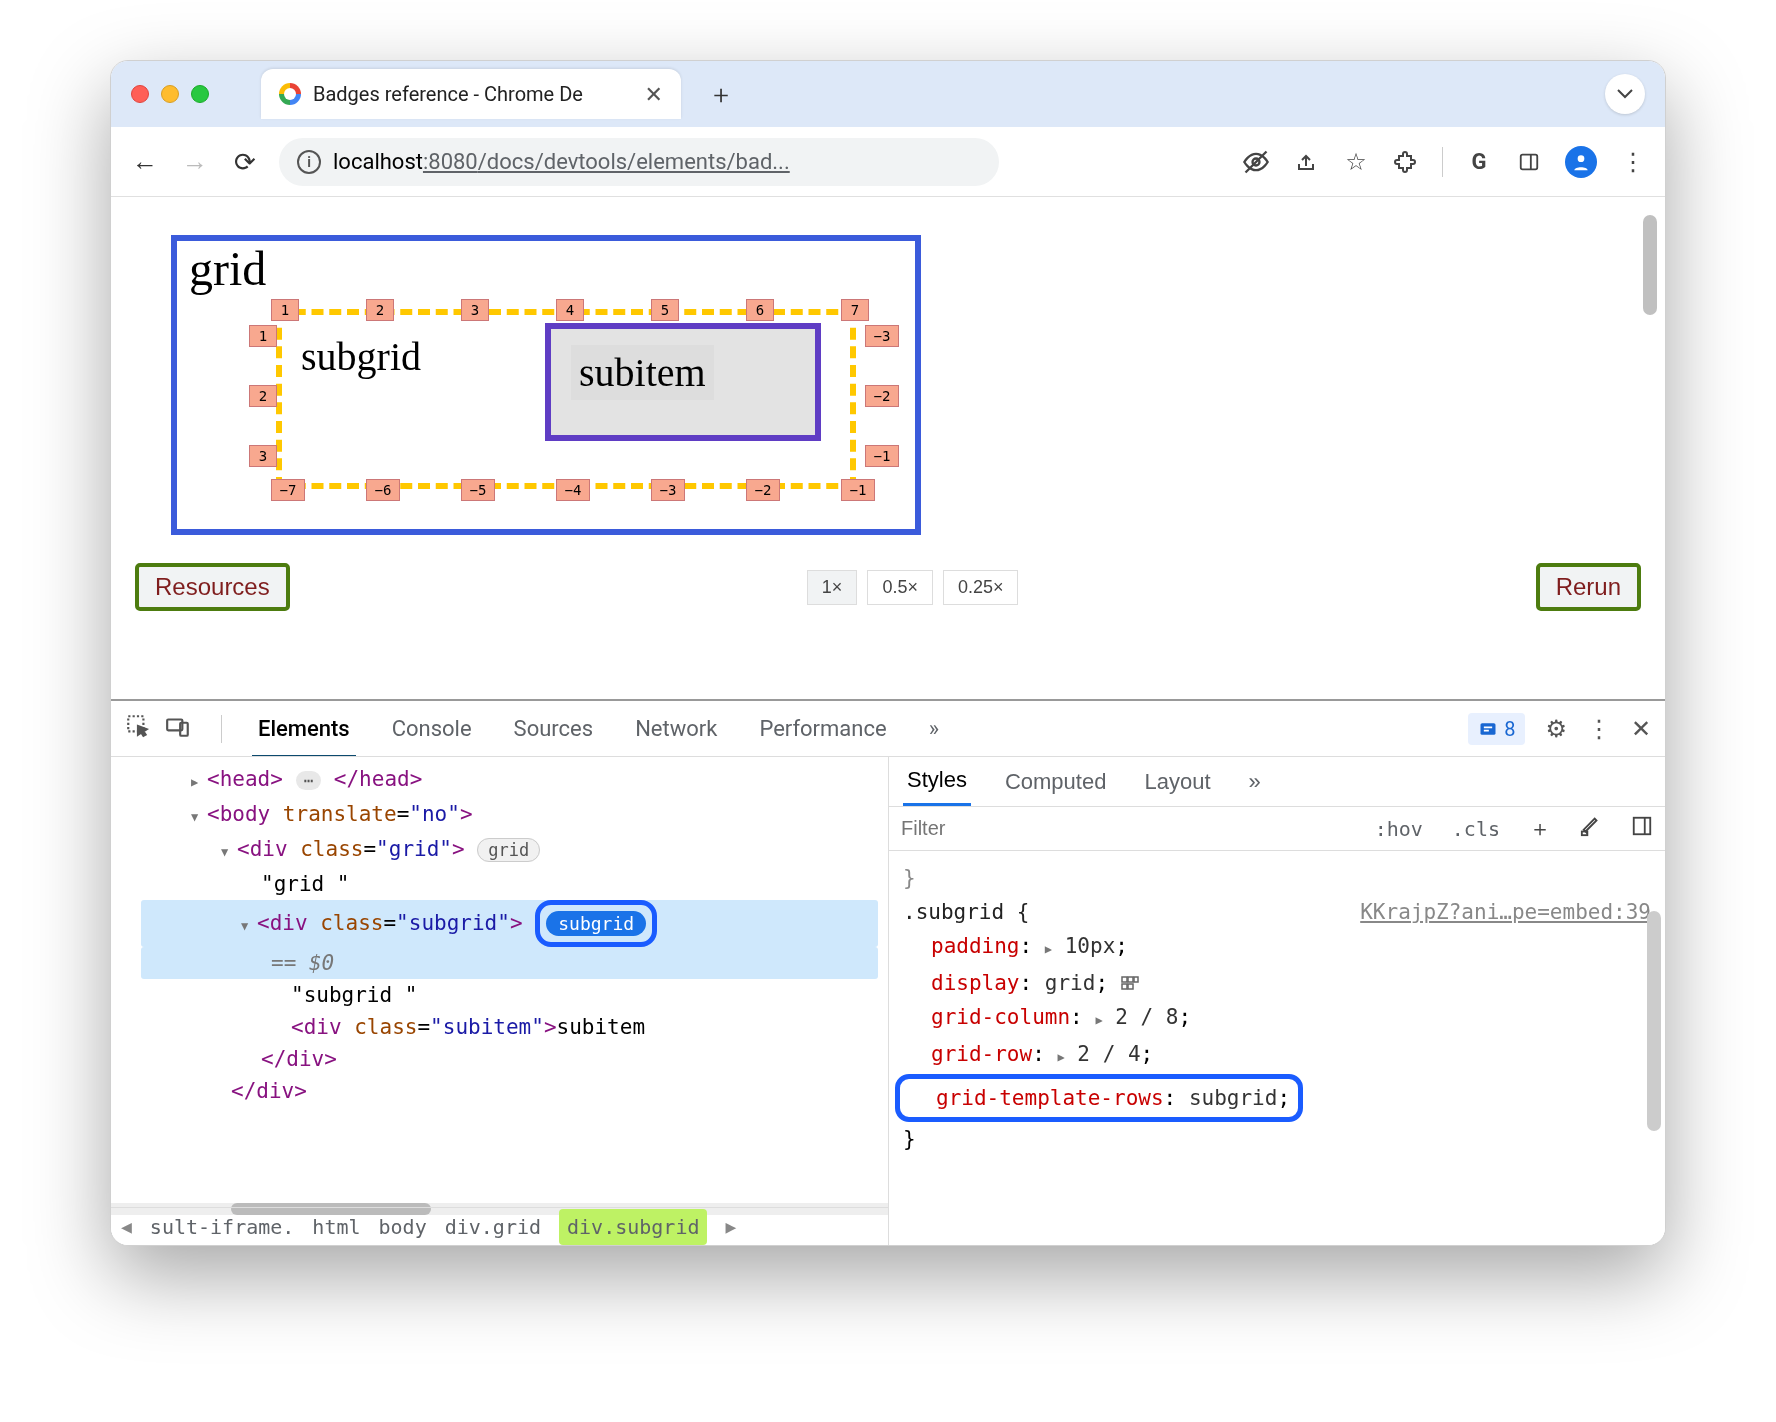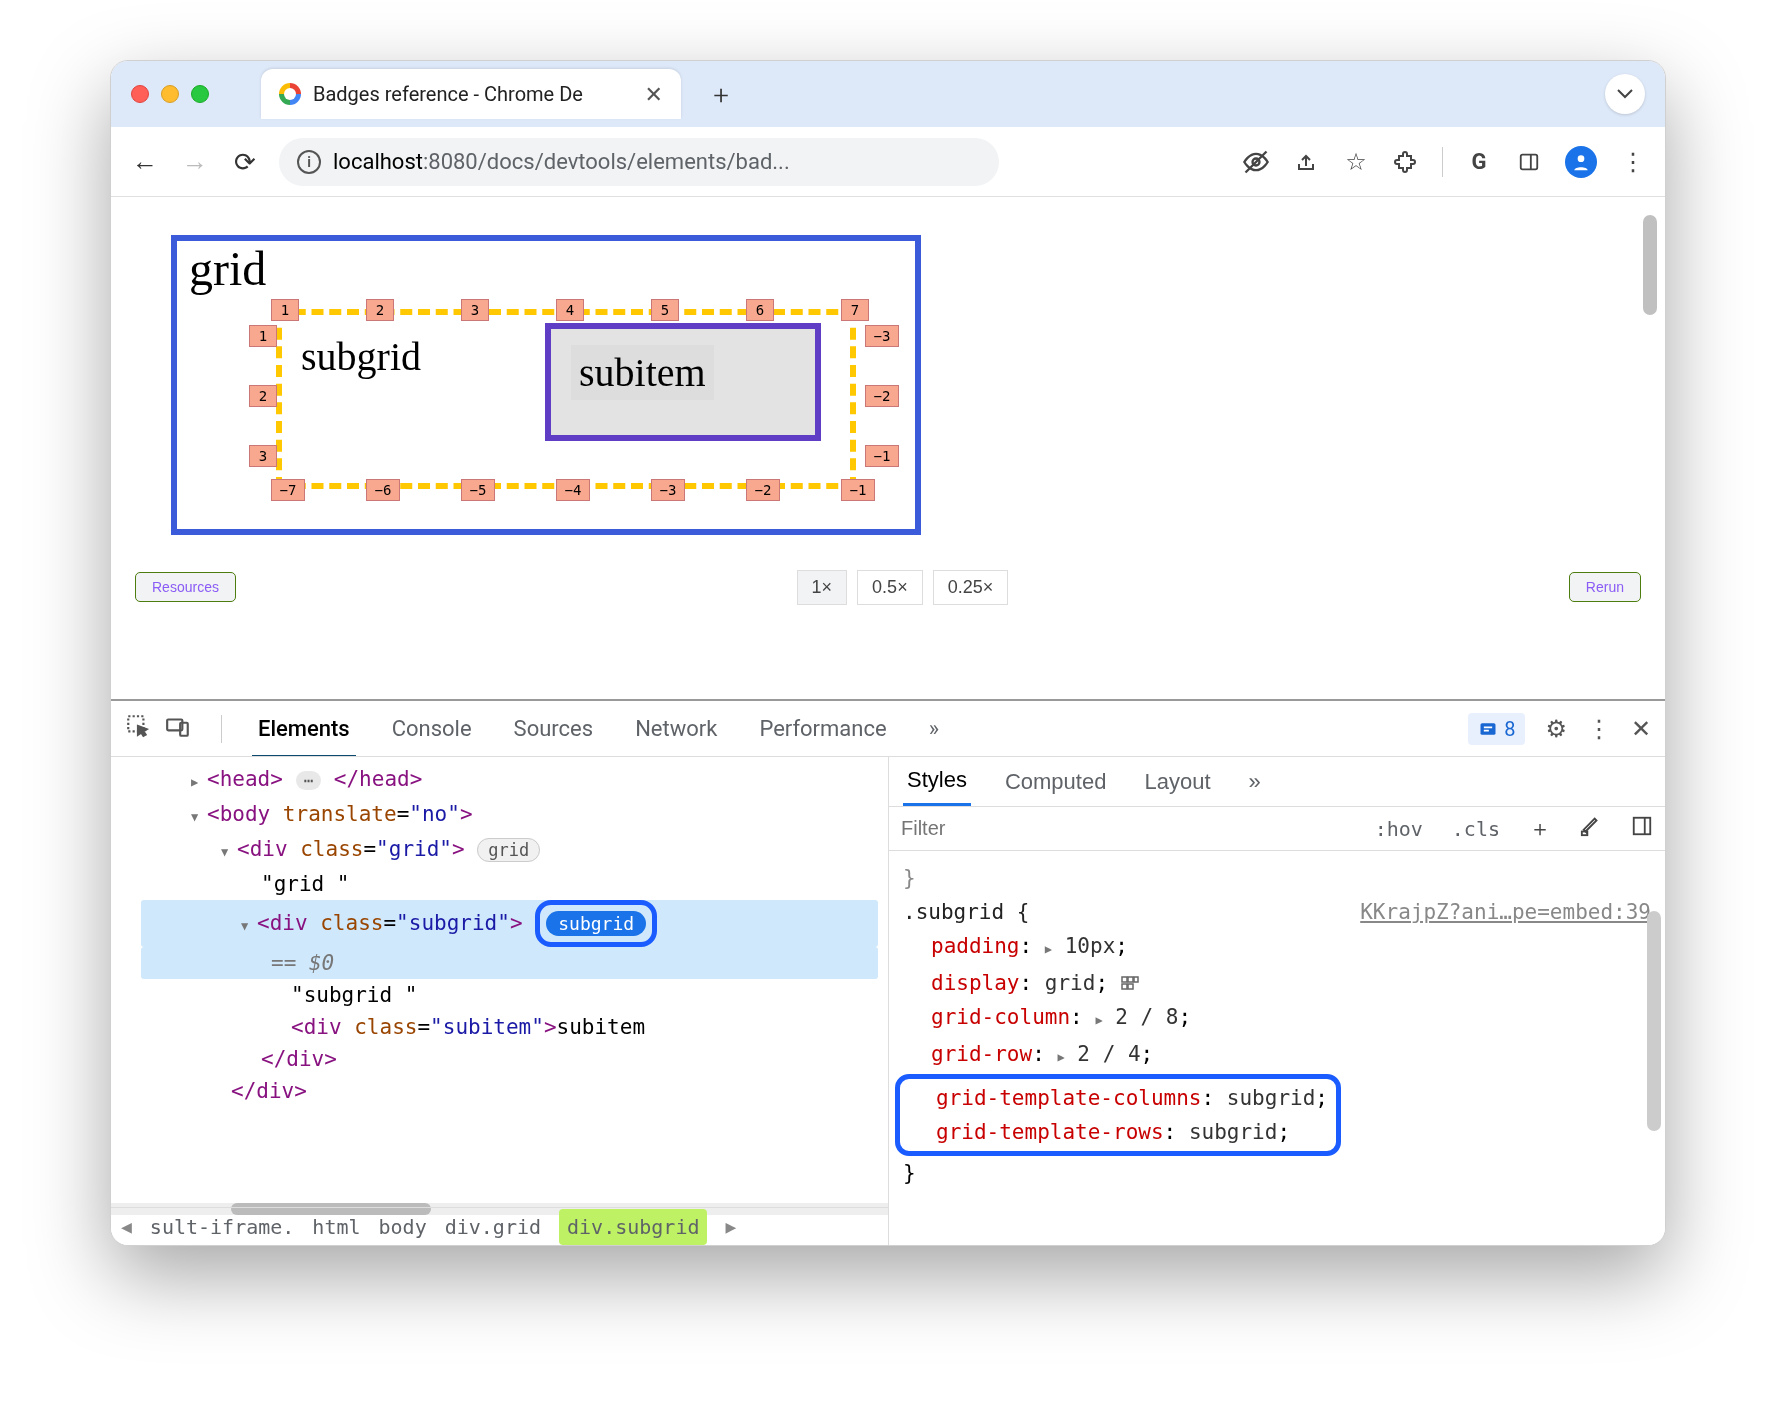--- a/index.html
+++ b/index.html
@@ -17,38 +17,38 @@
 .tab-title { font-size: 20px; color: #222; white-space: nowrap; overflow: hidden; text-overflow: ellipsis; flex: 1; }
 .tab-close { font-size: 22px; color: #555; }
 .newtab { width:40px; height:40px; border-radius:50%; display:flex; align-items:center; justify-content:center; font-size:26px; color:#333; margin-left:8px;}
 .dropdown-btn { margin-left:auto; width:40px; height:40px; border-radius:50%; background:#fff; display:flex; align-items:center; justify-content:center; box-shadow:0 1px 3px rgba(0,0,0,.15);}
 .addrbar { height: 70px; background: #fff; display: flex; align-items: center; padding: 0 18px; gap: 18px; border-bottom: 1px solid #e0e0e0;}
 .nav-btn { width:32px; font-size: 26px; color: #333; text-align:center;}
 .nav-btn.disabled { color: #bbb; }
 .urlbox { flex: 0 0 720px; height: 48px; background: #f1f3f4; border-radius: 24px; display: flex; align-items: center; padding: 0 18px; gap: 12px; font-size: 22px;}
 .urlbox .info-icon{width:24px;height:24px;border:2px solid #555;border-radius:50%;display:flex;align-items:center;justify-content:center;font-size:14px;font-weight:bold;color:#555;}
 .url-host { color: #000; }
-.url-path { color: #5f6368; }
+.url-path { color: #5f6368; text-decoration: underline; }
 .tool-icons { display:flex; gap:22px; align-items:center; margin-left:auto;}
 .tool-icon { width:28px; height:28px; color:#444; display:flex; align-items:center; justify-content:center; font-size:24px;}
 .avatar { width:32px; height:32px; border-radius:50%; background:#1a73e8; display:flex; align-items:center; justify-content:center;}
 .sep { width:1px; height:30px; background:#ccc; }
 
 .content { position: relative; height: 480px; background: #fff; }
 .viewport { position: absolute; left: 30px; top: 18px; right: 40px; height: 320px; background: #fff; }
 .scrollbar-v { position:absolute; right: 8px; top: 18px; width: 14px; height: 100px; background:#c0c0c0; border-radius:7px;}
 .grid-outline { position:absolute; left:30px; top:20px; width:750px; height:300px; border: 6px solid #3b5bdb;}
 .grid-label { position:absolute; left: 48px; top: 26px; font-size: 48px; font-family: Georgia, serif; color:#000;}
 .subgrid-box { position:absolute; left: 135px; top: 94px; width: 580px; height: 180px; border: 6px dashed #ffc800;}
 .subgrid-label { position:absolute; left: 160px; top: 118px; font-size: 40px; font-family: Georgia, serif;}
 .subitem-box { position:absolute; left: 404px; top: 108px; width: 276px; height: 118px; border: 6px solid #5f3dc4; background: rgba(200,200,200,.5);}
 .subitem-label { position:absolute; left: 430px; top: 130px; font-size: 40px; font-family: Georgia, serif; background:#ddd; padding: 4px 8px;}
 .num-chip { position:absolute; width:28px; height:22px; background:#f8a88f; border:1px solid #c77; font-size:14px; font-family: Menlo, monospace; text-align:center; line-height:20px;}
 .bottombar { position:absolute; left:24px; bottom: 68px; right:24px; height: 44px; display:flex; align-items:center; gap:10px;}
-.res-btn { padding: 6px 16px; background:#f1f3f4; border:1px solid #4d7c0f; border-radius:5px; font-size:14px; color:#8b5cf6;}
+.res-btn { padding: 6px 16px; background:#f1f3f4; border:4px solid #4d7c0f; border-radius:5px; font-size:24px; color:#7f1d1d;}
 .zoom-btn { padding:6px 14px; border:1px solid #ddd; font-size:18px; color:#444; background:#fff;}
 .zoom-btn.active{background:#f1f3f4;}
 .rerun { margin-left:auto;}
 
 .devtools { position: absolute; left:0; right:0; bottom:0; height: 546px; border-top: 2px solid #999; background:#fff; display:flex; flex-direction:column;}
 .dt-tabs { height: 56px; display:flex; align-items:center; padding:0 14px; gap: 30px; border-bottom: 1px solid #ddd; font-size: 22px;}
 .dt-inspect{display:flex;gap:14px;}
 .dt-inspect svg{width:26px;height:26px;}
 .dt-tab { color: #5f6368; padding: 14px 6px; }
 .dt-tab.active { color: #000; border-bottom: 1px solid #0c4a6e; font-weight:500;}
@@ -294,21 +294,20 @@
           <div style="padding-left:28px"><span class="prop">display</span>: <span class="pval">grid</span>; <span><svg width="18" height="14" viewBox="0 0 18 14" fill="none" stroke="#666" stroke-width="1.5">
                   <rect x="1" y="1" width="5" height="5"></rect>
                   <rect x="7" y="1" width="5" height="5"></rect>
                   <rect x="13" y="1" width="4" height="5"></rect>
                   <rect x="1" y="8" width="5" height="5"></rect>
                   <rect x="7" y="8" width="5" height="5"></rect>
                 </svg></span></div>
           <div style="padding-left:28px"><span class="prop">grid-column</span>: <span class="expand-tri">▶</span> <span class="pval">2 / 8</span>;</div>
           <div style="padding-left:28px"><span class="prop">grid-row</span>: <span class="expand-tri">▶</span> <span class="pval">2 / 4</span>;</div>
           <div class="styles-highlight">
-            <div style="padding-left:28px"><span class="prop">grid-template-columns</span>: <span class="pval">subgrid</span>;</div>
             <div style="padding-left:28px"><span class="prop">grid-template-rows</span>: <span class="pval">subgrid</span>;</div>
           </div>
           <div>}</div>
         </div>
       </div>
     </div>
   </div>
 </div>
 
 </body></html>

